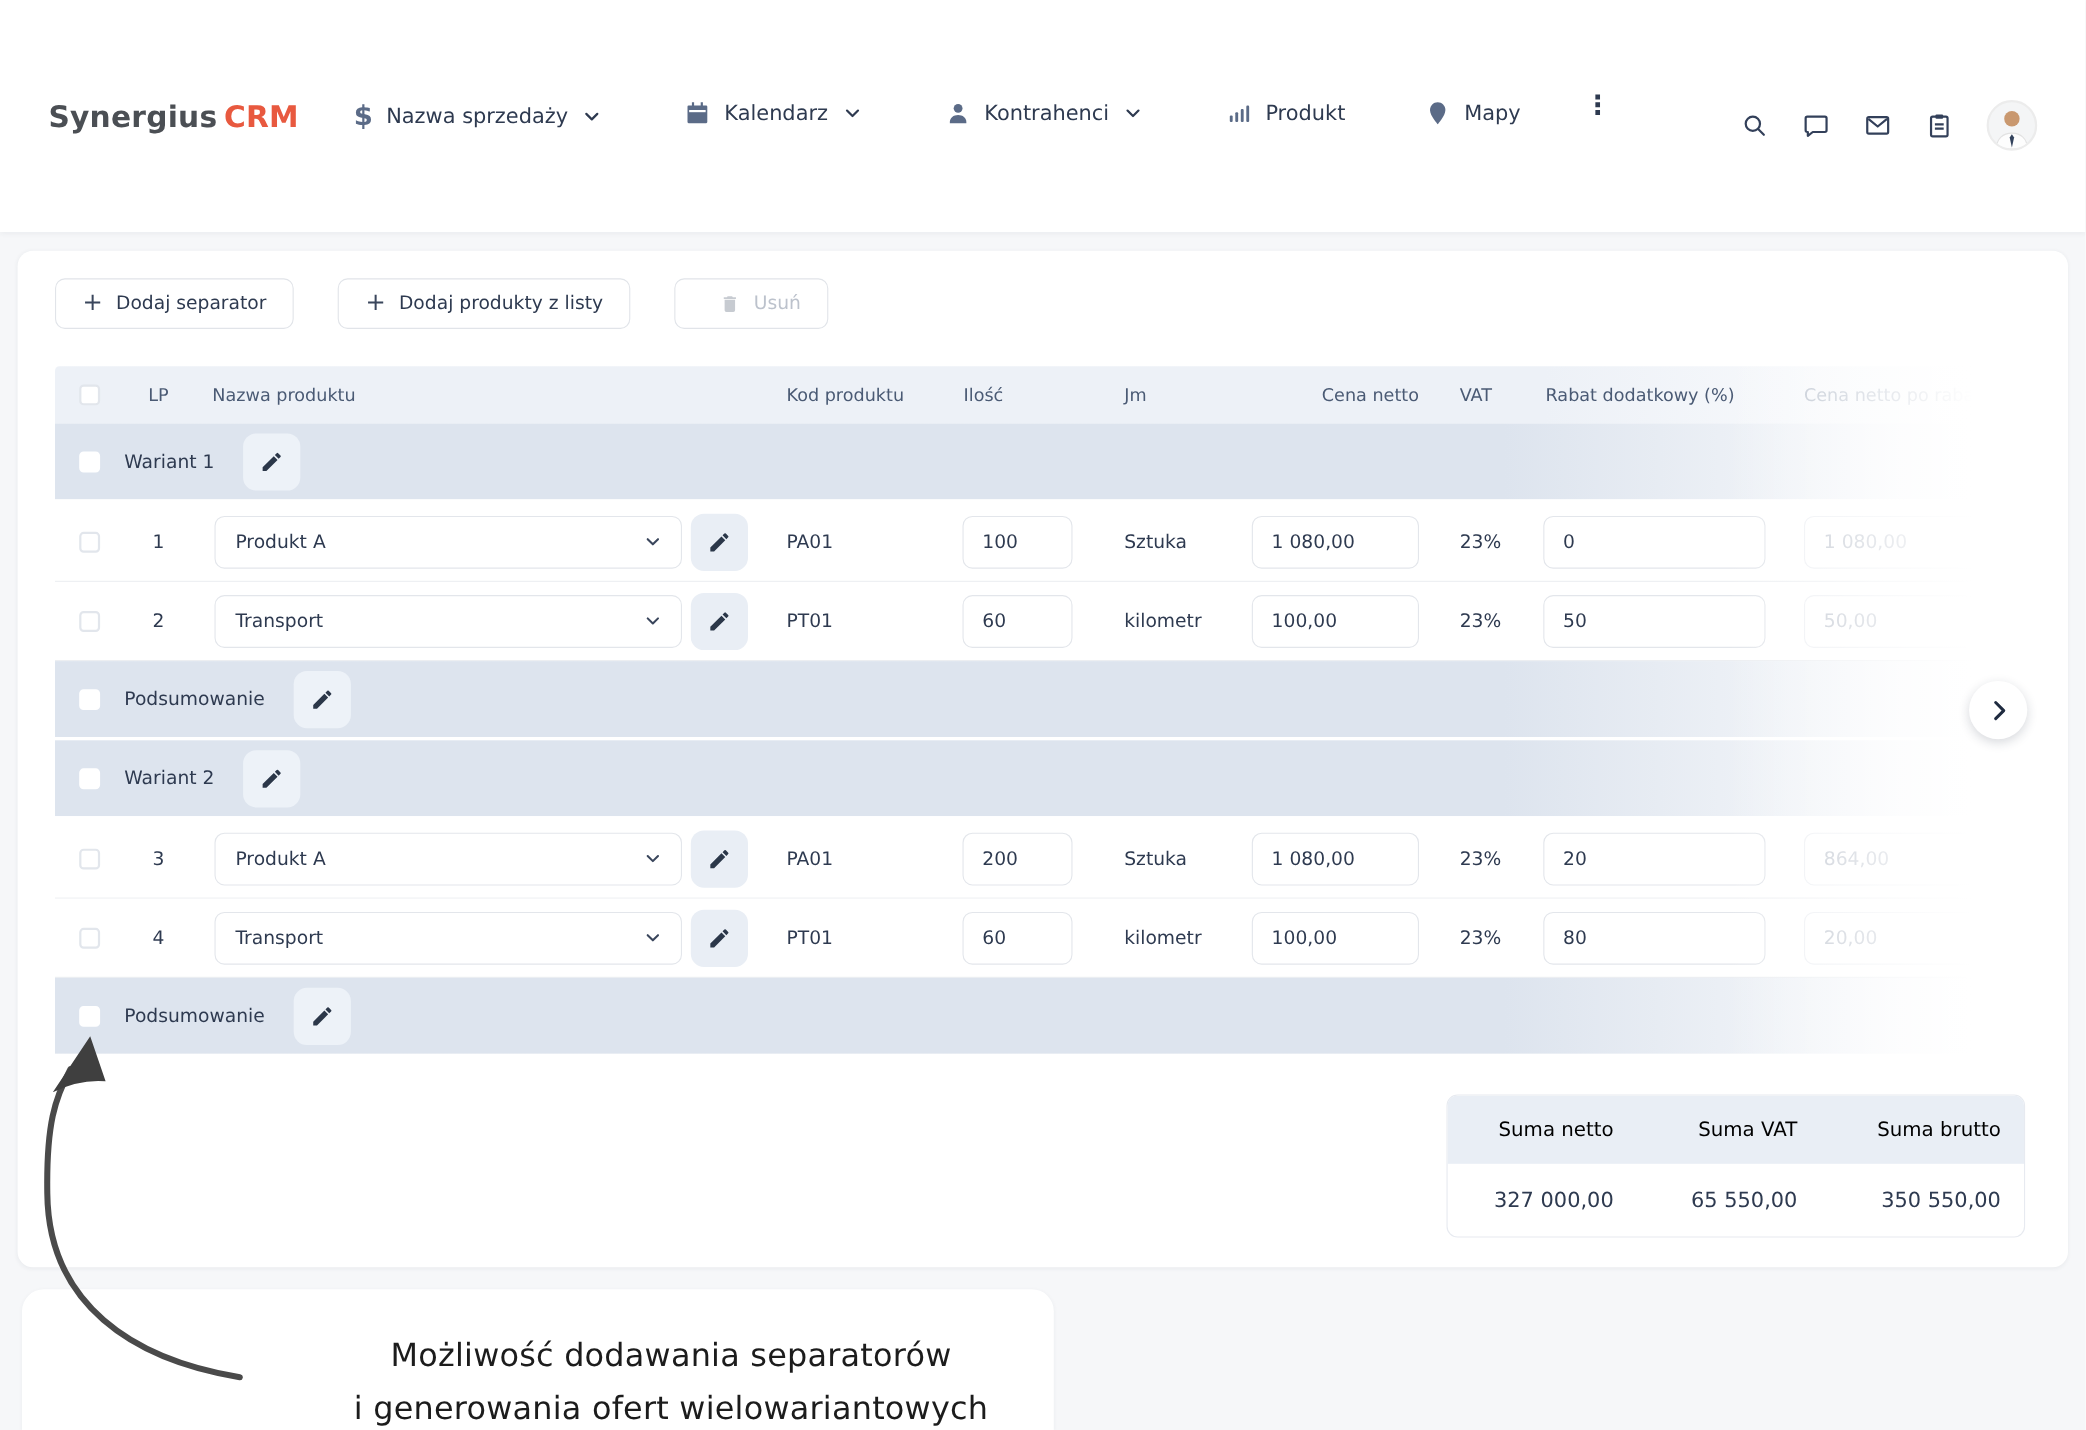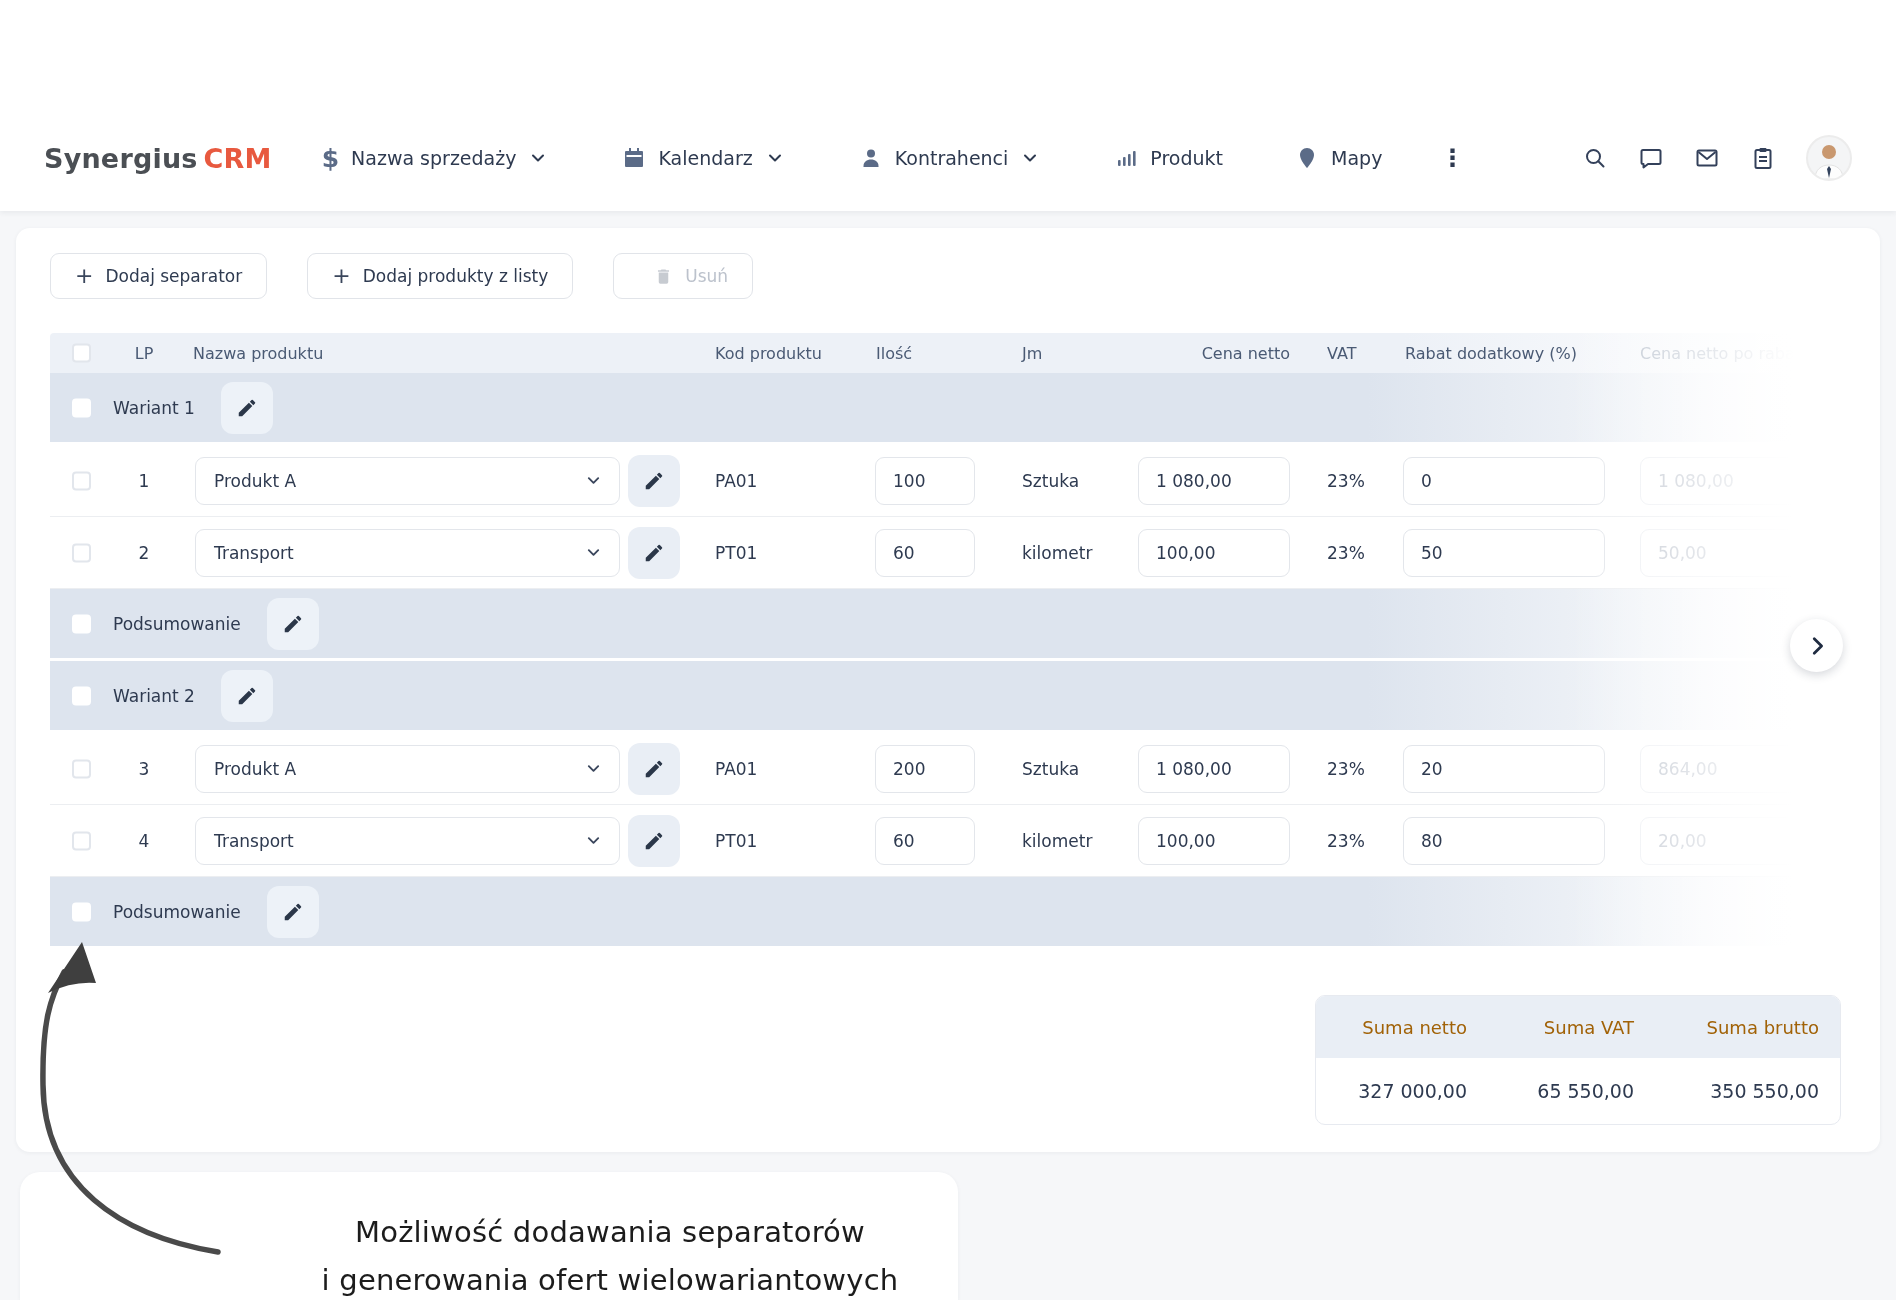--- a/index.html
+++ b/index.html
@@ -5,21 +5,21 @@
   * { margin:0; padding:0; box-sizing:border-box; }
   html,body { width:1896px; height:1300px; }
   body {
     font-family:"DejaVu Sans","Liberation Sans",sans-serif;
     background:#f6f7f9;
     position:relative; overflow:hidden;
     color:#2e3a50;
   }
   
   .navbar{position:absolute;top:0;left:0;width:1896px;height:211px;background:#fff;box-shadow:0 2px 5px rgba(40,50,70,.07);}
-  .nav-inner{position:absolute;bottom:0;left:0;right:0;height:106px;display:flex;align-items:center;padding:0 44px;}
+  .nav-inner{position:absolute;bottom:14px;left:0;right:0;height:106px;display:flex;align-items:flex-start;padding:0 44px;}
   .logo{font-size:27px;font-weight:bold;color:#4b4f54;letter-spacing:.2px;white-space:nowrap;}
   .logo .crm{color:#e8593f;margin-left:6px;}
   .nav-item{display:flex;align-items:center;gap:12px;font-size:19px;color:#2e3a50;font-weight:500;cursor:pointer;white-space:nowrap;}
   .nav-item svg,.nav-item .dollar{flex:0 0 auto;}
   .dollar{font-size:25px;font-weight:bold;color:#5b6b87;}
   .chev{margin-left:2px;}
   .kebab{font-size:24px;font-weight:bold;color:#2e3a50;letter-spacing:0;line-height:10px;cursor:pointer;}
   .nav-right{margin-left:auto;display:flex;align-items:center;gap:30px;}
   .icon-btn{width:26px;height:26px;display:flex;align-items:center;justify-content:center;cursor:pointer;}
   .avatar{width:46px;height:46px;border-radius:50%;border:2px solid #ececec;background:#f4f5f6;overflow:hidden;display:flex;align-items:flex-end;justify-content:center;cursor:pointer;}
@@ -30,21 +30,21 @@
   .main-card{position:absolute;left:16px;top:228px;width:1864px;height:924px;background:#fff;border-radius:14px;box-shadow:0 1px 4px rgba(40,50,70,.06);}
   .toolbar{position:absolute;left:34px;top:25px;display:flex;gap:40px;}
   .btn{display:flex;align-items:center;gap:12px;height:46px;padding:0 24px;background:#fff;border:1px solid #e1e4e9;border-radius:9px;font-size:17px;font-weight:500;color:#2e3a50;font-family:inherit;cursor:pointer;}
   .btn .plus{font-size:22px;font-weight:400;color:#3a465c;line-height:1;}
   .btn.disabled{color:#bcc2cc;cursor:default;padding-left:40px;}
   .btn.disabled svg{opacity:.55;}
 
   
   .ptable{position:absolute;left:34px;top:105px;width:1830px;height:628px;}
   .trow{position:relative;width:100%;}
-  .trow.head{height:40px;background:linear-gradient(90deg,#edf1f7 0%,#edf1f7 74%,rgba(237,241,247,0) 98%);border-radius:4px 0 0 0;}
+  .trow.head{height:52px;background:linear-gradient(90deg,#edf1f7 0%,#edf1f7 74%,rgba(237,241,247,0) 98%);border-radius:4px 0 0 0;}
   .trow.prod{height:72px;background:#fff;border-bottom:1px solid #eceef1;}
   .trow.sep{height:72px;background:linear-gradient(90deg,#dde4ee 0%,#dde4ee 72%,rgba(221,228,238,0) 98%);border-bottom:3px solid #fff;display:flex;align-items:center;padding-left:63px;gap:26px;}
   .hcell{position:absolute;top:50%;transform:translateY(-50%);font-size:16px;font-weight:500;color:#4a5a74;white-space:nowrap;}
   .hcell.faded{color:#b9c1cd;}
   .cell{position:absolute;top:50%;transform:translateY(-50%);font-size:17px;color:#2e3a50;white-space:nowrap;}
   .cb{position:absolute;left:22px;top:50%;transform:translateY(-50%);width:19px;height:19px;background:#fff;border:2px solid #e2e6ec;border-radius:4px;cursor:pointer;}
   .trow.sep .cb{border-color:#fff;}
   
   .x-lp{left:94px;transform:translate(-50%,-50%);}
   .x-name{left:143px;}
@@ -65,21 +65,21 @@
   .inp.cena{left:1088px;width:152px;}
   .inp.rabat{left:1353px;width:202px;}
   .inp.cenapo{left:1590px;width:208px;color:#bfc5cf;border-color:#edeff3;}
   
   .right-fade{position:absolute;top:100px;right:0;width:310px;height:638px;background:linear-gradient(90deg,rgba(255,255,255,0) 0%,#fff 72%);pointer-events:none;}
   .scroll-next{position:absolute;left:1774px;top:391px;width:53px;height:53px;border-radius:50%;border:none;background:#fff;box-shadow:0 3px 10px rgba(30,40,60,.18);display:flex;align-items:center;justify-content:center;cursor:pointer;}
 
   
   .summary{position:absolute;left:1299px;top:767px;width:526px;border:1px solid #e7eaf0;border-radius:10px;background:#fff;overflow:hidden;}
   .sum-head{display:grid;grid-template-columns:176px 174px 176px;height:62px;background:#e9eef5;}
-  .sum-head div{display:flex;align-items:center;justify-content:flex-end;font-size:18px;font-weight:500;color:#a16207;}
+  .sum-head div{display:flex;align-items:center;justify-content:flex-end;font-size:18px;font-weight:500;color:#000000;}
   .sum-vals{display:grid;grid-template-columns:176px 174px 176px;height:66px;}
   .sum-vals div{display:flex;align-items:center;justify-content:flex-end;font-size:19px;color:#2e3a50;}
   .sh-1,.sv-1{padding-right:25px;} .sh-2,.sv-2{padding-right:32px;} .sh-3,.sv-3{padding-right:23px;}
 
   
   .note-card{position:absolute;left:20px;top:1172px;width:938px;height:128px;background:#fff;border-radius:20px 20px 0 0;box-shadow:0 1px 4px rgba(40,50,70,.05);}
   .note-text{position:absolute;left:240px;top:36px;width:700px;text-align:center;font-size:29px;font-weight:500;color:#1c1c1c;line-height:48px;letter-spacing:.2px;}
   .arrow-svg{position:absolute;left:0;top:0;width:1896px;height:1300px;pointer-events:none;}
 </style>
 </head>

